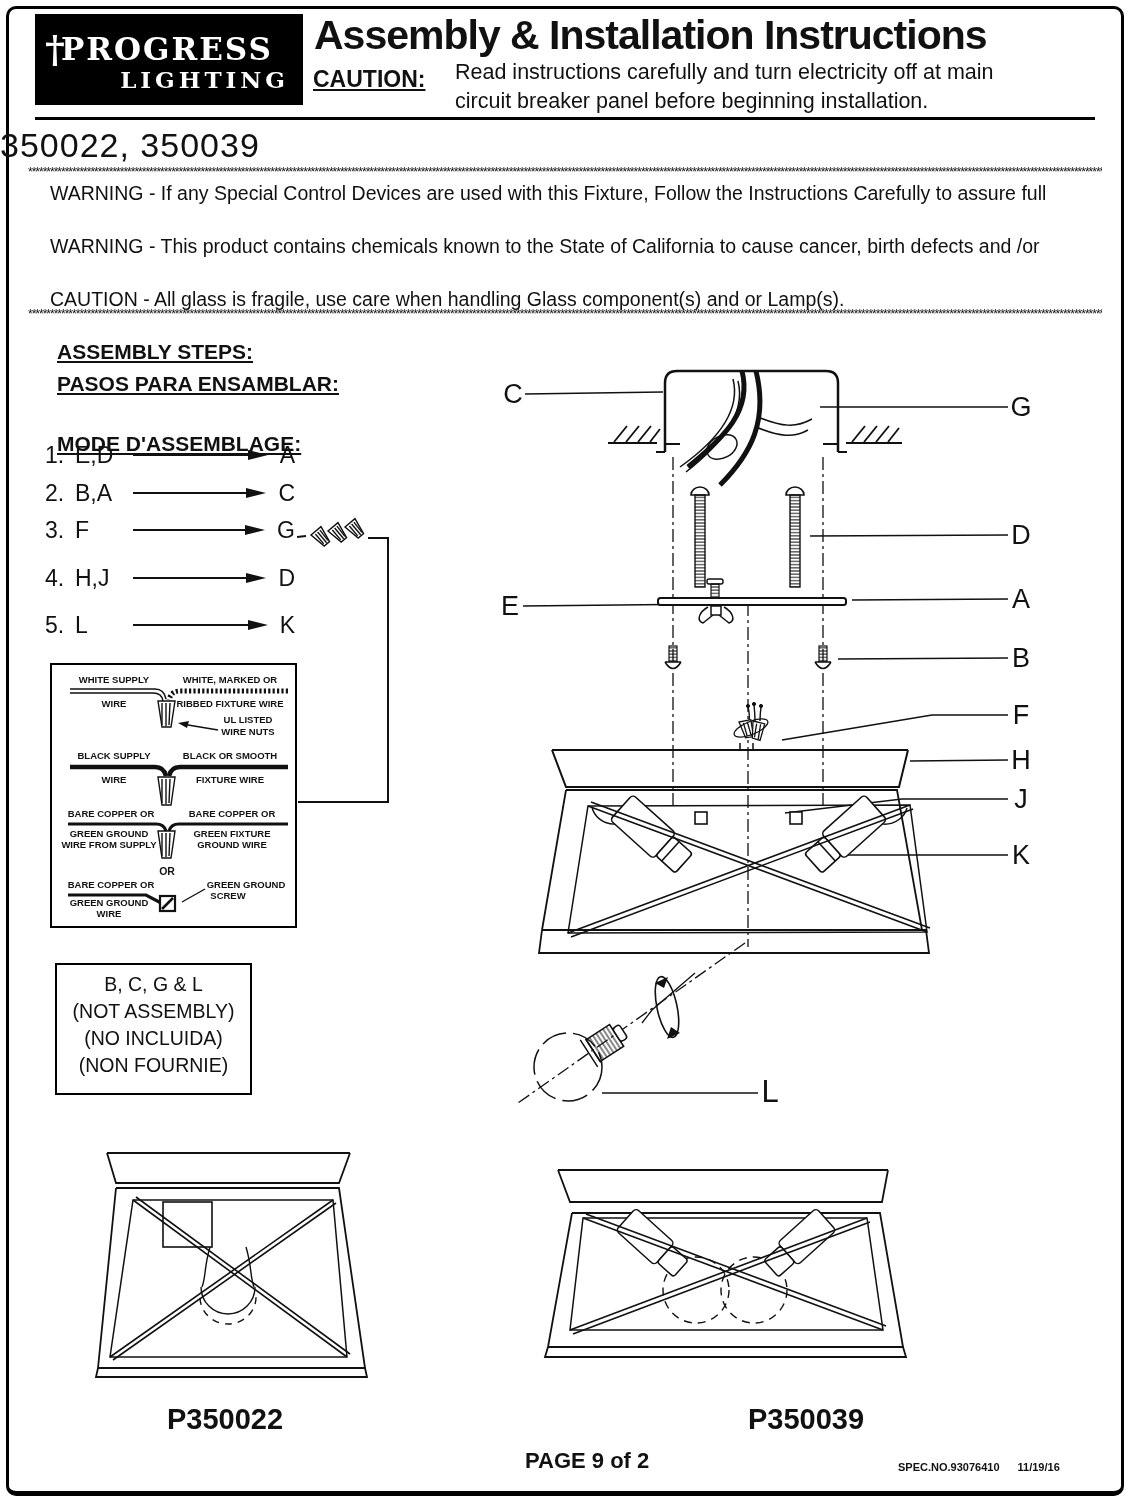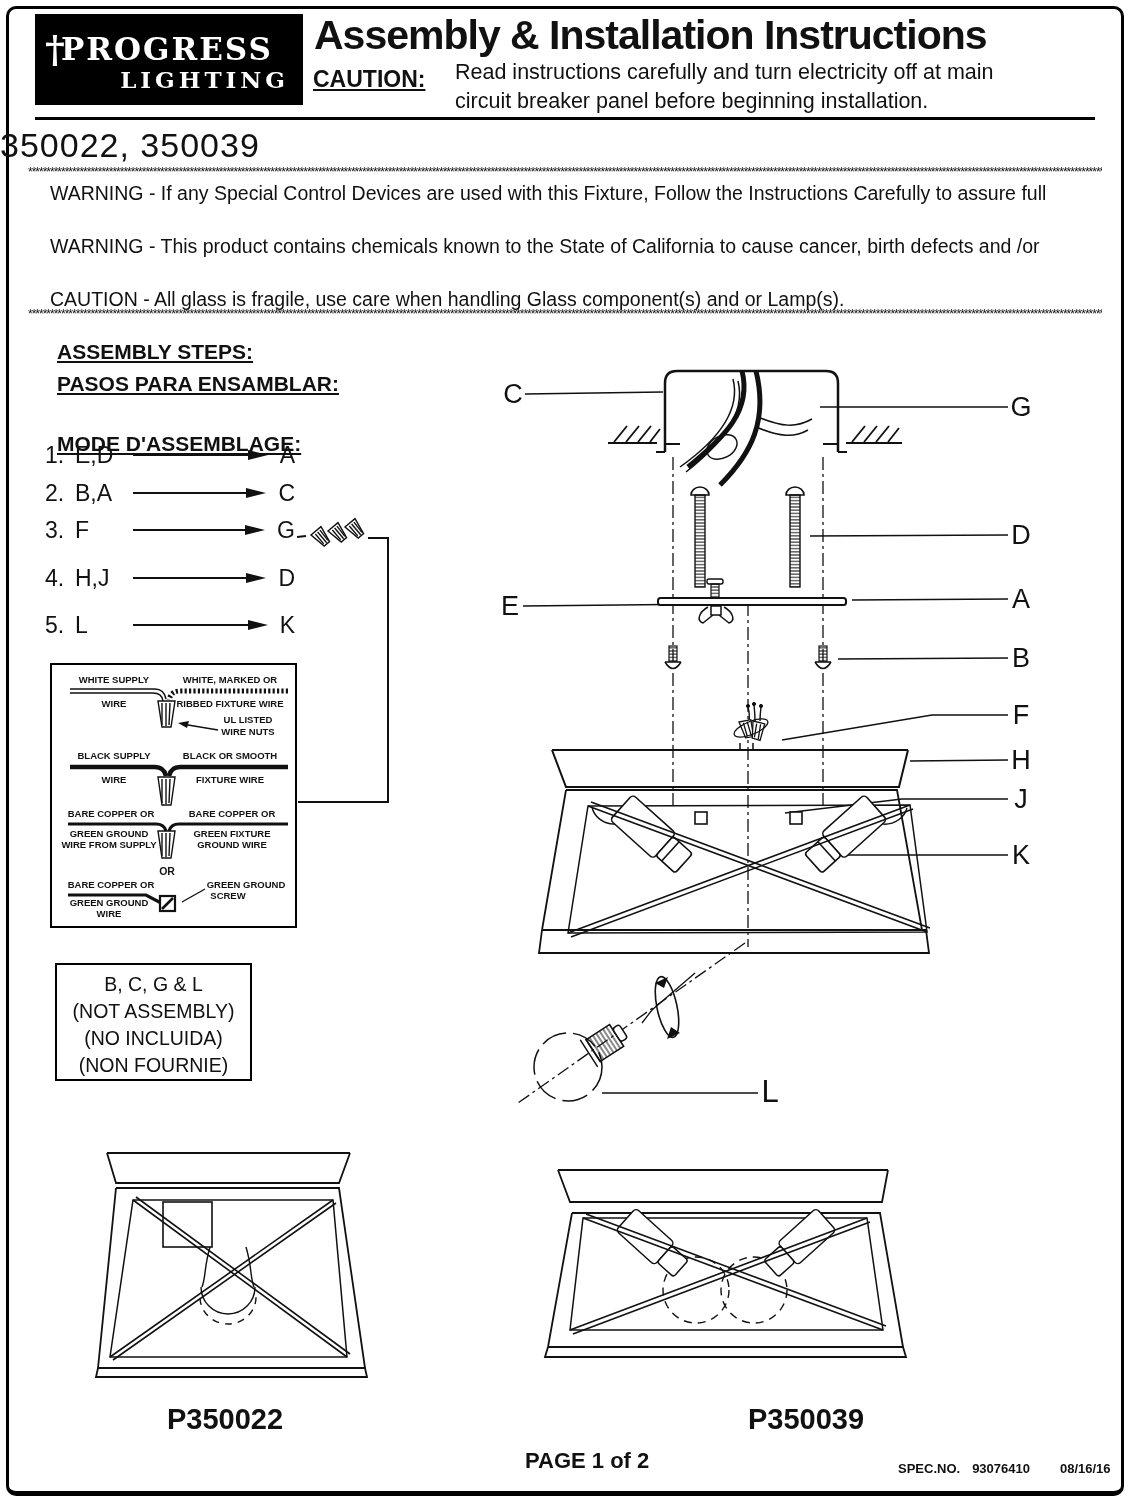--- a/index.html
+++ b/index.html
@@ -22,28 +22,28 @@
   
   .ah{position:absolute;left:57px;font-size:21px;font-weight:bold;text-decoration:underline;white-space:nowrap;}
   .step{position:absolute;left:45px;width:250px;height:28px;display:flex;align-items:center;font-size:23px;}
   .s-num{width:30px;}
   .s-from{width:58px;}
   .s-line{flex:1;height:2.5px;background:#111;}
   .s-arrow{width:0;height:0;border-left:20px solid #111;border-top:5px solid transparent;border-bottom:5px solid transparent;}
   .s-to{margin-left:12px;}
   
   .wirebox{position:absolute;left:50px;top:663px;width:247px;height:265px;border:2.5px solid #000;box-sizing:border-box;}
-  .nf-box{position:absolute;left:55px;top:963px;width:197px;height:118px;border:2.5px solid #000;box-sizing:border-box;text-align:center;font-size:19.5px;line-height:27px;padding-top:6px;}
+  .nf-box{position:absolute;left:55px;top:963px;width:197px;height:132px;border:2.5px solid #000;box-sizing:border-box;text-align:center;font-size:19.5px;line-height:27px;padding-top:6px;}
   
   .plabel{position:absolute;transform:translate(-50%,-50%);font-size:27px;}
   .plabel-l{font-size:31px;}
   .caption{position:absolute;transform:translateX(-50%);font-size:29px;font-weight:bold;}
   
   .pageno{position:absolute;left:525px;top:1448px;font-size:22px;font-weight:bold;}
-  .specrow{position:absolute;left:898px;top:1461px;font-size:13px;font-weight:bold;display:flex;gap:12px;white-space:nowrap;}
+  .specrow{position:absolute;left:898px;top:1461px;font-size:11px;font-weight:bold;display:flex;gap:0;white-space:nowrap;}
   svg{display:block;}
   svg text{font-family:"Liberation Sans",sans-serif;fill:#111;}
 </style>
 </head>
 <body>
 
 <div id="sheet">
   <div id="frame"></div>
 
   <div class="logo-box">
@@ -417,19 +417,19 @@
     </g>
     <g fill="none" stroke="#111" stroke-width="1.6">
       <line x1="83" y1="68" x2="383" y2="180"></line>
         <line x1="86" y1="64" x2="386" y2="176"></line>
       <line x1="367" y1="68" x2="70" y2="180"></line>
         <line x1="370" y1="72" x2="73" y2="184"></line>
     </g>
   </svg>
   <div class="caption" style="left:762px;top:1403px;margin-left:44px;">P350039</div>
 
-  <div class="pageno">PAGE 1 of 2</div>
+  <div class="pageno">PAGE 9 of 2</div>
   <div class="specrow">
     <span>SPEC.NO.</span>
     <span>93076410</span>
-    <span style="margin-left:18px;">08/16/16</span>
+    <span style="margin-left:18px;">11/19/16</span>
   </div>
 </div>
 
 </body></html>

